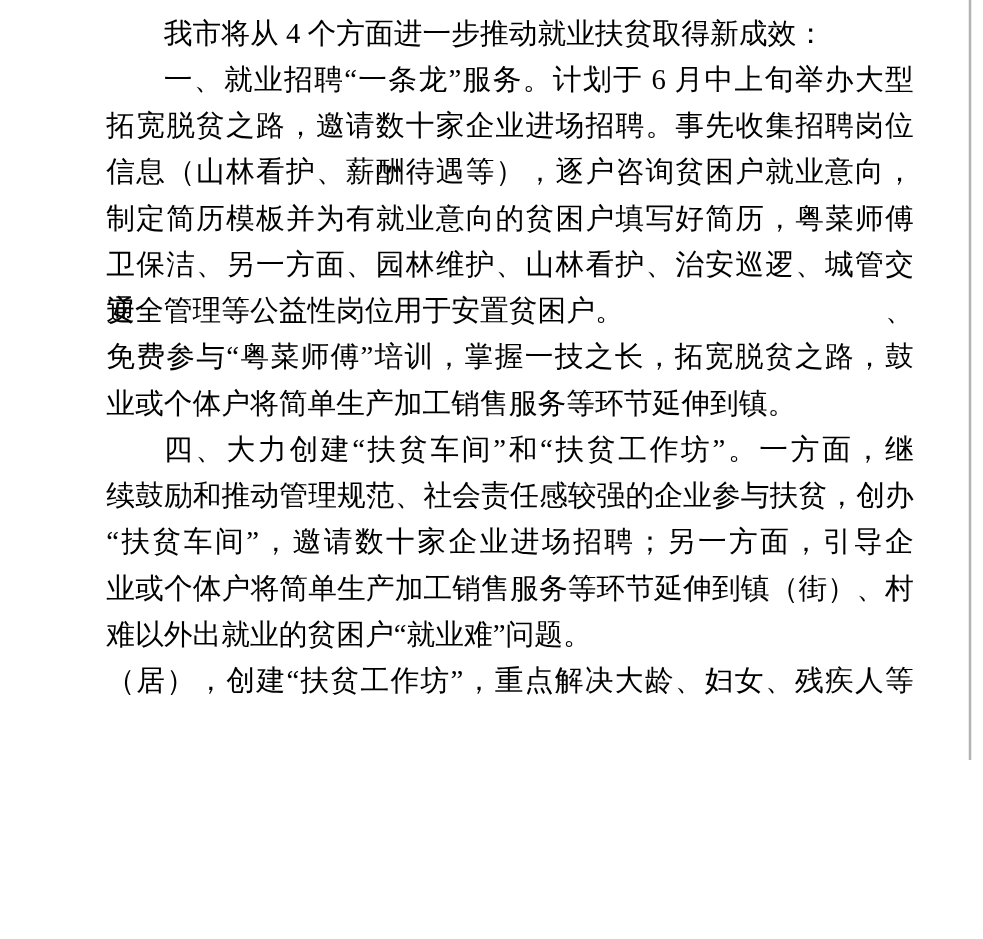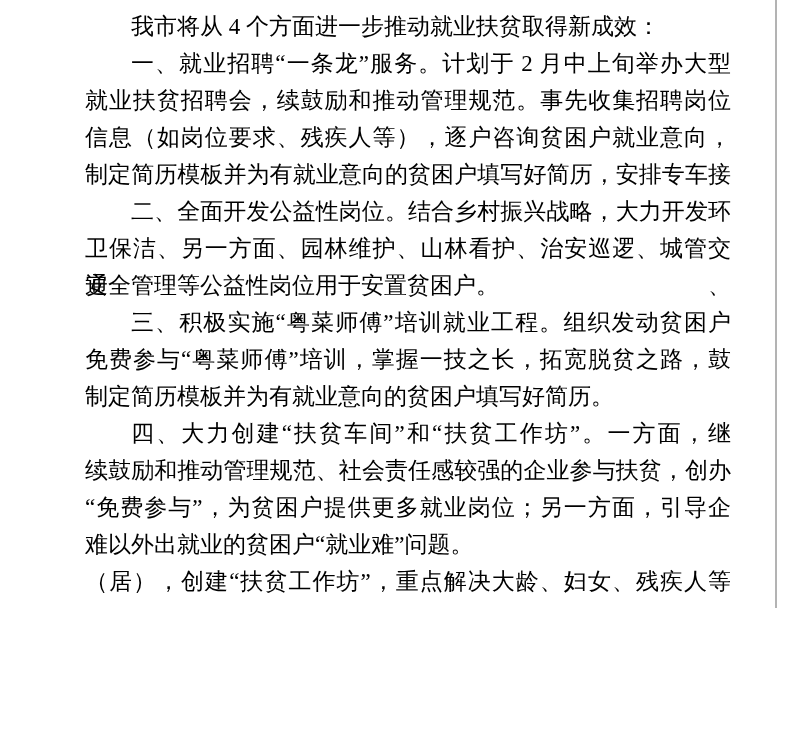--- a/index.html
+++ b/index.html
@@ -46,30 +46,29 @@
     height: 751px;
     background: #b3b3b3;
   }
 </style>
 </head>
 <body>
 
 <div class="page" style="background: rgb(255, 255, 255);">
   <div class="text-block" style="color: rgb(0, 0, 0);">
       <div class="line indent">我市将从 4 个方面进一步推动就业扶贫取得新成效：</div>
-      <div class="line indent full">一、就业招聘“一条龙”服务。计划于 2 月中上旬举办大型</div>
-      <div class="line full">就业扶贫招聘会，续鼓励和推动管理规范。事先收集招聘岗位</div>
-      <div class="line full">信息（如岗位要求、残疾人等），逐户咨询贫困户就业意向，</div>
-      <div class="line full">制定简历模板并为有就业意向的贫困户填写好简历，安排专车接</div>
-      <div class="line indent full">二、全面开发公益性岗位。结合乡村振兴战略，大力开发环</div>
+      <div class="line indent full">一、就业招聘“一条龙”服务。计划于 6 月中上旬举办大型</div>
+      <div class="line full">拓宽脱贫之路，邀请数十家企业进场招聘。事先收集招聘岗位</div>
+      <div class="line full">信息（山林看护、薪酬待遇等），逐户咨询贫困户就业意向，</div>
+      <div class="line full">制定简历模板并为有就业意向的贫困户填写好简历，粤菜师傅</div>
       <div class="line full">卫保洁、另一方面、园林维护、山林看护、治安巡逻、城管交通、</div>
       <div class="line">安全管理等公益性岗位用于安置贫困户。</div>
-      <div class="line indent full">三、积极实施“粤菜师傅”培训就业工程。组织发动贫困户</div>
       <div class="line full">免费参与“粤菜师傅”培训，掌握一技之长，拓宽脱贫之路，鼓</div>
-      <div class="line">制定简历模板并为有就业意向的贫困户填写好简历。</div>
+      <div class="line">业或个体户将简单生产加工销售服务等环节延伸到镇。</div>
       <div class="line indent full">四、大力创建“扶贫车间”和“扶贫工作坊”。一方面，继</div>
       <div class="line full">续鼓励和推动管理规范、社会责任感较强的企业参与扶贫，创办</div>
-      <div class="line full">“免费参与”，为贫困户提供更多就业岗位；另一方面，引导企</div>
+      <div class="line full">“扶贫车间”，邀请数十家企业进场招聘；另一方面，引导企</div>
+      <div class="line full">业或个体户将简单生产加工销售服务等环节延伸到镇（街）、村</div>
       <div class="line">难以外出就业的贫困户“就业难”问题。</div>
       <div class="line full">（居），创建“扶贫工作坊”，重点解决大龄、妇女、残疾人等</div>
     </div>
   <div class="edge-line" style="background: rgb(179, 179, 179);"></div>
 </div>
 
 </body></html>

